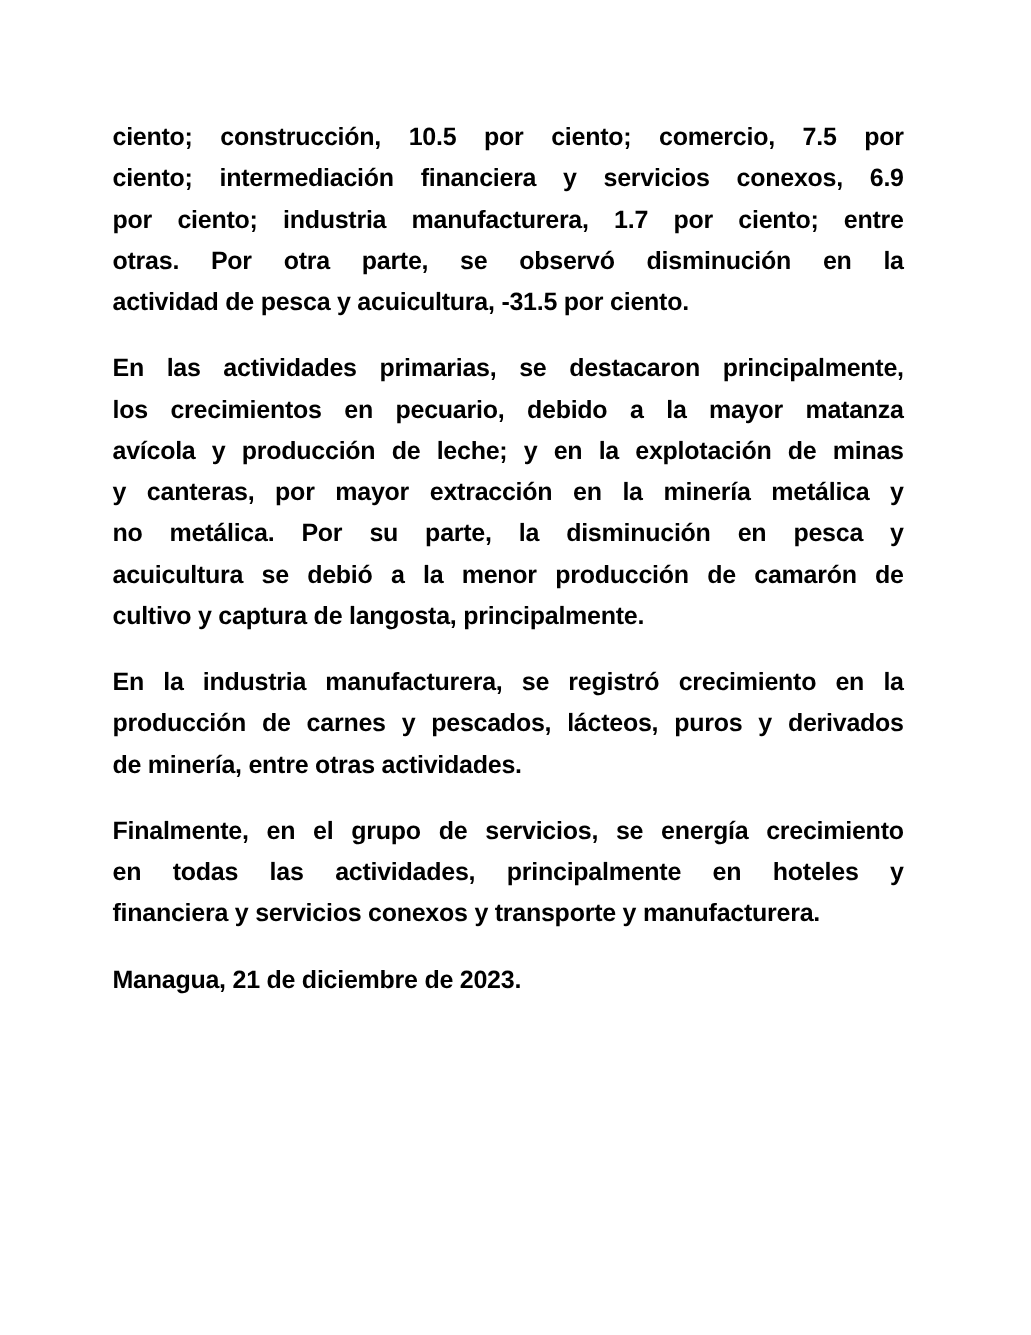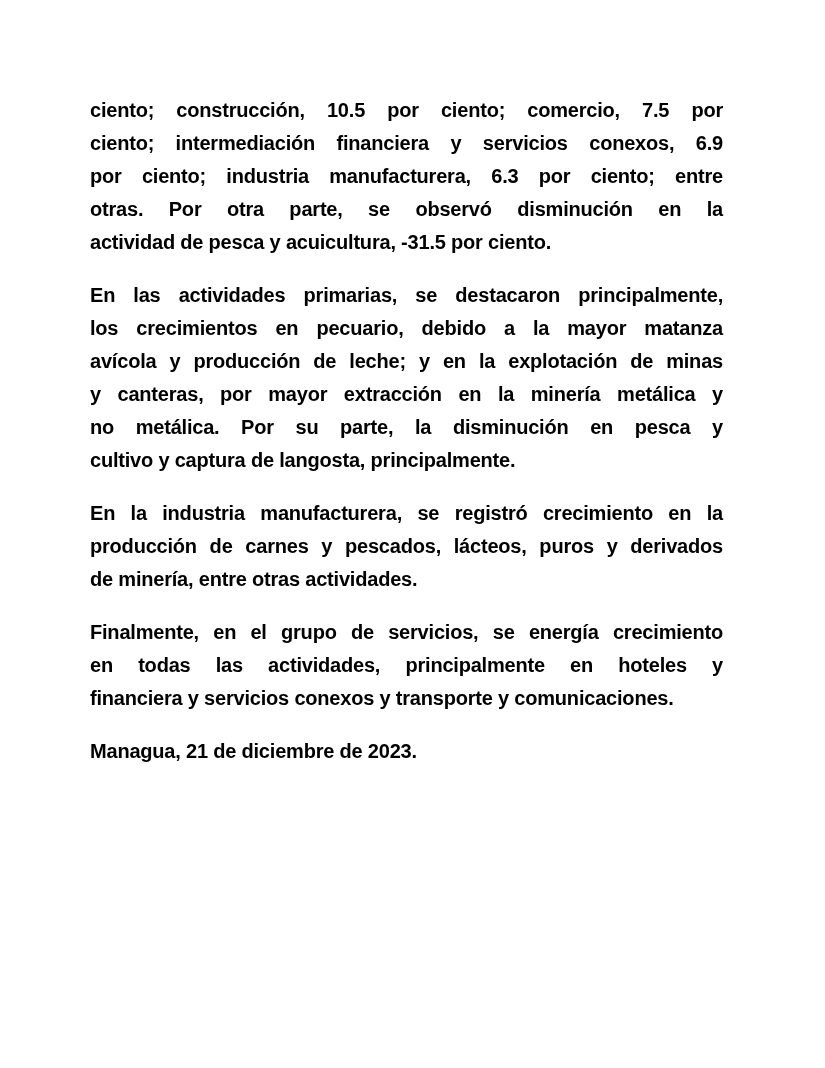--- a/index.html
+++ b/index.html
@@ -37,38 +37,39 @@
     text-align-last: left;
   }
 </style>
 </head>
 <body>
 
 <div class="doc-body">
     <div class="paragraph">
       <div class="line">ciento; construcción, 10.5 por ciento; comercio, 7.5 por</div>
       <div class="line">ciento; intermediación financiera y servicios conexos, 6.9</div>
-      <div class="line">por ciento; industria manufacturera, 6.3 por ciento; entre</div>
+      <div class="line">por ciento; industria manufacturera, 1.7 por ciento; entre</div>
       <div class="line">otras. Por otra parte, se observó disminución en la</div>
       <div class="line last">actividad de pesca y acuicultura, -31.5 por ciento.</div>
     </div>
     <div class="paragraph">
       <div class="line">En las actividades primarias, se destacaron principalmente,</div>
       <div class="line">los crecimientos en pecuario, debido a la mayor matanza</div>
       <div class="line">avícola y producción de leche; y en la explotación de minas</div>
       <div class="line">y canteras, por mayor extracción en la minería metálica y</div>
       <div class="line">no metálica. Por su parte, la disminución en pesca y</div>
+      <div class="line">acuicultura se debió a la menor producción de camarón de</div>
       <div class="line last">cultivo y captura de langosta, principalmente.</div>
     </div>
     <div class="paragraph">
       <div class="line">En la industria manufacturera, se registró crecimiento en la</div>
       <div class="line">producción de carnes y pescados, lácteos, puros y derivados</div>
       <div class="line last">de minería, entre otras actividades.</div>
     </div>
     <div class="paragraph">
       <div class="line">Finalmente, en el grupo de servicios, se energía crecimiento</div>
       <div class="line">en todas las actividades, principalmente en hoteles y</div>
-      <div class="line last">financiera y servicios conexos y transporte y comunicaciones.</div>
+      <div class="line last">financiera y servicios conexos y transporte y manufacturera.</div>
     </div>
     <div class="paragraph">
       <div class="line last">Managua, 21 de diciembre de 2023.</div>
     </div>
   </div>
 
 </body></html>

